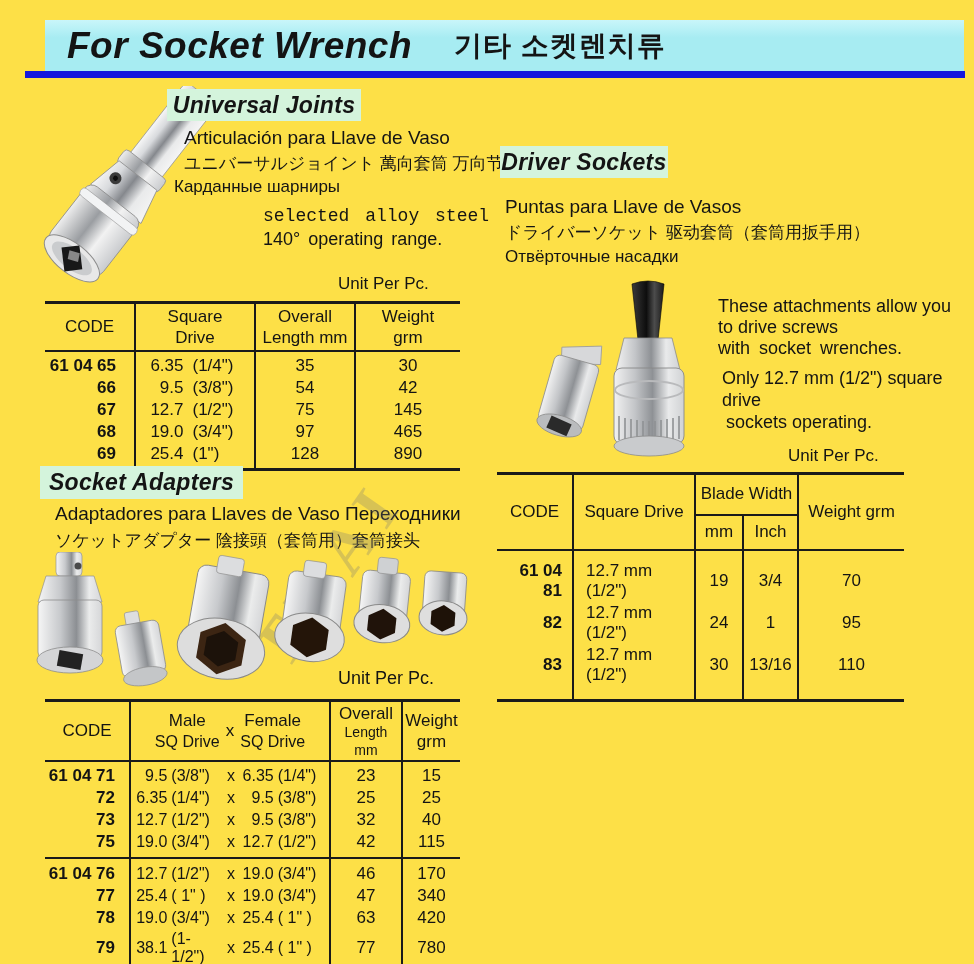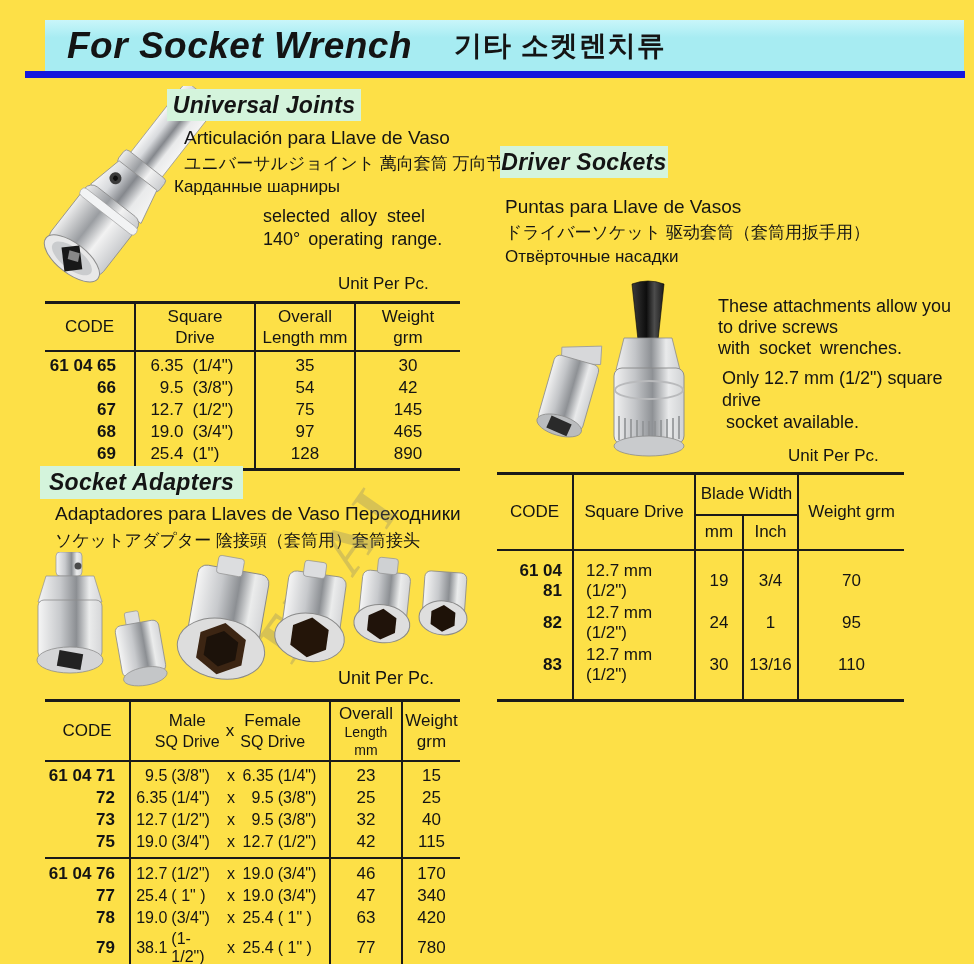--- a/index.html
+++ b/index.html
@@ -15,21 +15,21 @@
   #banner .t-ko{font-size:28px;font-weight:bold;margin-left:42px;letter-spacing:1px;}
   #banner-line{left:25px;top:71px;width:940px;height:7px;background:var(--banner_line);}
 
   
   .sec-head{background:var(--section_bg);display:flex;align-items:center;justify-content:center;
             font-style:italic;font-weight:bold;font-size:23px;letter-spacing:0.3px;}
 
   .txt19{font-size:19px;}
   .txt17{font-size:17px;}
   .txt18{font-size:18px;}
-  .wspace{word-spacing:5px;}
+  .wspace{word-spacing:5px;font-family:Liberation Mono, monospace;}
 
   
   table.cat{border-collapse:collapse;table-layout:fixed;font-size:17px;color:#141414;
             border-top:3px solid #1a1a1a;border-bottom:3px solid #1a1a1a;}
   table.cat th{font-weight:normal;}
   .vline{border-left:2px solid #1a1a1a;}
   .hdr-bot{border-bottom:2px solid #1a1a1a;}
   td.code{font-weight:bold;text-align:right;padding-right:18px;}
   td.ctr,th.ctr{text-align:center;}
   .h2line{line-height:1.25;}
@@ -244,21 +244,21 @@
     </g>
   </svg>
 
   <div class="abs txt18" style="left:718px;top:296px;line-height:21px;">
     <div>These attachments allow you</div>
     <div>to drive screws</div>
     <div style="word-spacing:4px;">with socket wrenches.</div>
   </div>
   <div class="abs txt18" style="left:722px;top:367px;line-height:22px;">
     <div>Only 12.7 mm (1/2") square drive</div>
-    <div style="padding-left:4px;">socket available.</div>
+    <div style="padding-left:4px;">sockets operating.</div>
   </div>
   <div class="abs txt17" style="left:788px;top:446px;">Unit Per Pc.</div>
 
   <table class="cat abs" style="left:497px;top:472px;width:407px;">
     <colgroup>
         <col style="width:76px">
         <col style="width:122px">
         <col style="width:48px">
         <col style="width:55px">
         <col style="width:106px">

